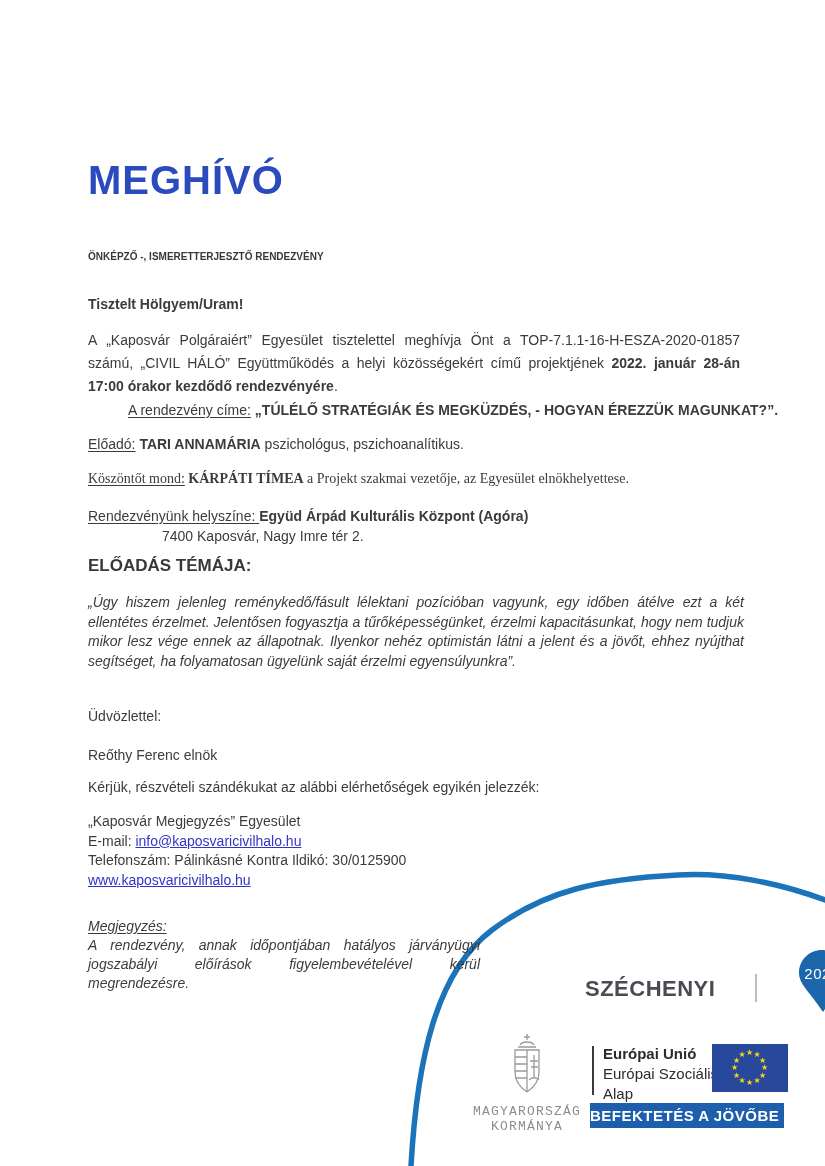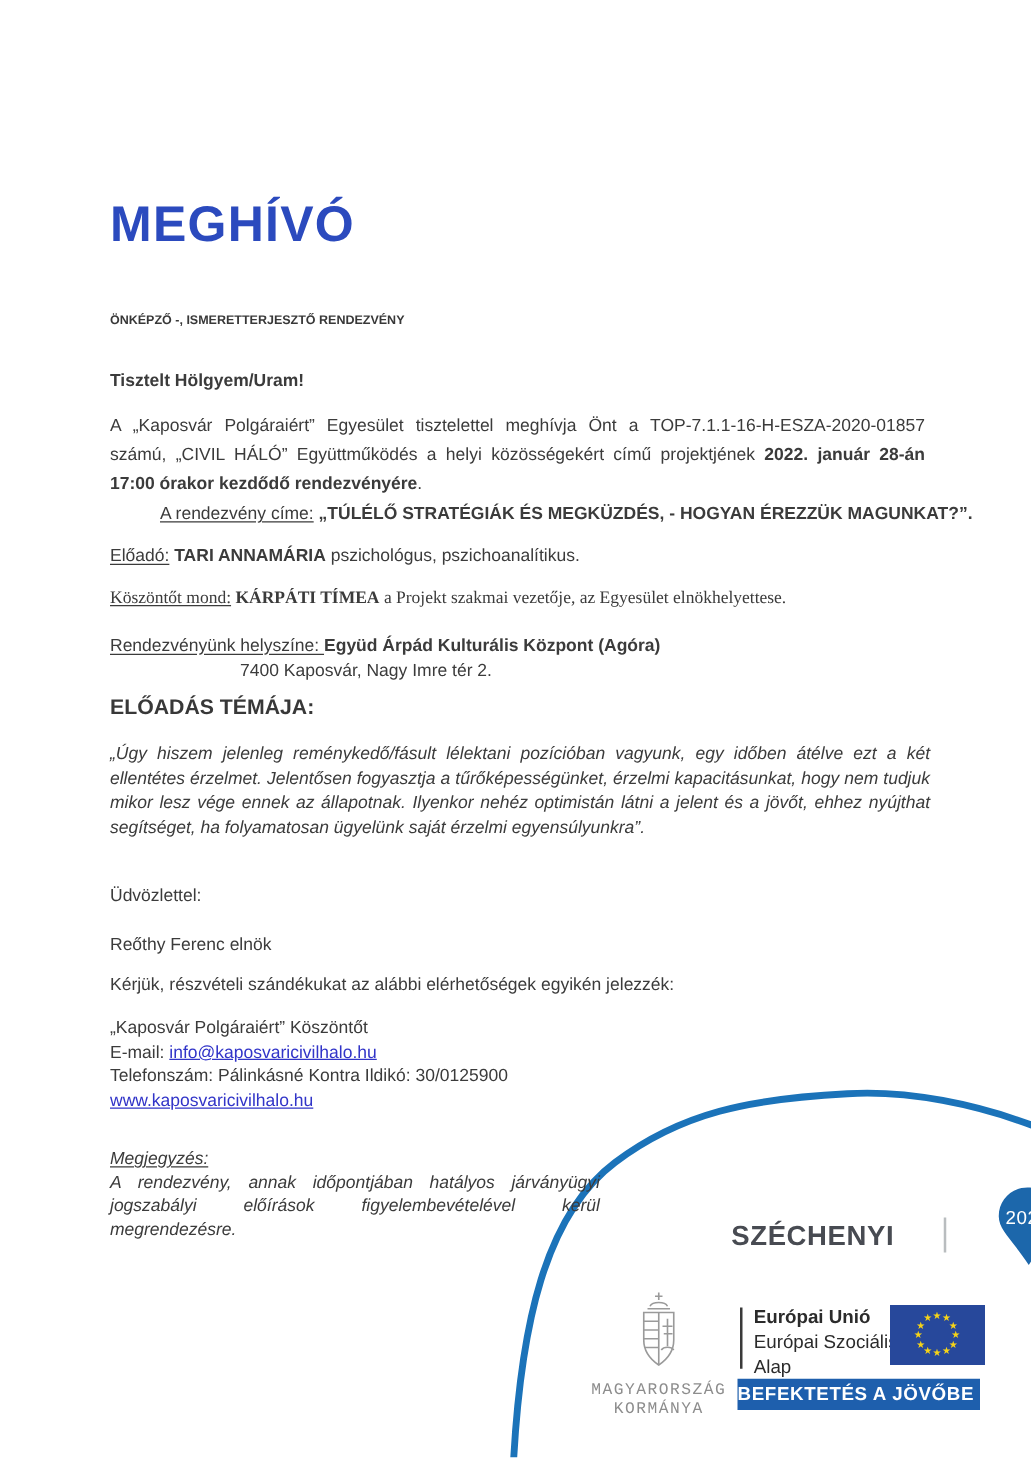--- a/index.html
+++ b/index.html
@@ -9,21 +9,21 @@
   .b{font-weight:bold;}
   .u{text-decoration:underline;text-underline-offset:2px;}
   #title{left:88px;top:158px;font-size:40px;font-weight:bold;color:#2b4abe;letter-spacing:1px;}
   #subtitle{left:88px;top:251px;font-size:10px;font-weight:bold;color:#383838;}
   #salutation{left:88px;top:296px;font-weight:bold;}
   #intro{left:88px;top:329px;width:652px;line-height:23px;text-align:justify;}
   #event-title{left:88px;top:402px;width:660px;margin-left:40px;}
   #speaker{left:88px;top:436px;}
   #greeter{left:88px;top:471px;font-family:Liberation Serif, serif;}
   #venue{left:88px;top:506px;line-height:20px;}
-  #venue .addr{margin-left:104px;}
+  #venue .addr{margin-left:74px;}
   #topic-heading{left:88px;top:556px;font-size:17px;font-weight:bold;color:#383838;}
   #topic{left:88px;top:593px;width:656px;font-style:italic;line-height:19.5px;text-align:justify;}
   #closing{left:88px;top:708px;}
   #signer{left:88px;top:747px;}
   #rsvp{left:88px;top:779px;}
   #contact{left:88px;top:812px;line-height:19.5px;}
   a.link{color:#3134c8;text-decoration:underline;cursor:pointer;}
   #note{left:88px;top:917px;width:392px;font-style:italic;line-height:19px;text-align:justify;}
   #note .nlabel{text-decoration:underline;text-underline-offset:2px;}
   
@@ -78,21 +78,21 @@
 
   <div id="topic" class="abs">„Úgy hiszem jelenleg reménykedő/fásult lélektani pozícióban vagyunk, egy időben átélve ezt a két ellentétes érzelmet. Jelentősen fogyasztja a tűrőképességünket, érzelmi kapacitásunkat, hogy nem tudjuk mikor lesz vége ennek az állapotnak. Ilyenkor nehéz optimistán látni a jelent és a jövőt, ehhez nyújthat segítséget, ha folyamatosan ügyelünk saját érzelmi egyensúlyunkra”.</div>
 
   <div id="closing" class="abs">Üdvözlettel:</div>
 
   <div id="signer" class="abs">Reőthy Ferenc elnök</div>
 
   <div id="rsvp" class="abs">Kérjük, részvételi szándékukat az alábbi elérhetőségek egyikén jelezzék:</div>
 
   <div id="contact" class="abs">
-    <div>„Kaposvár Polgáraiért” Köszöntőt</div>
+    <div>„Kaposvár Megjegyzés” Egyesület</div>
     <div><span>E-mail: </span><a class="link">info@kaposvaricivilhalo.hu</a></div>
     <div>Telefonszám: Pálinkásné Kontra Ildikó: 30/0125900</div>
     <div><a class="link">www.kaposvaricivilhalo.hu</a></div>
   </div>
 
   <div id="note" class="abs">
     <div class="nlabel">Megjegyzés:</div>
     <div>A rendezvény, annak időpontjában hatályos járványügyi jogszabályi előírások figyelembevételével kerül megrendezésre.</div>
   </div>
 

